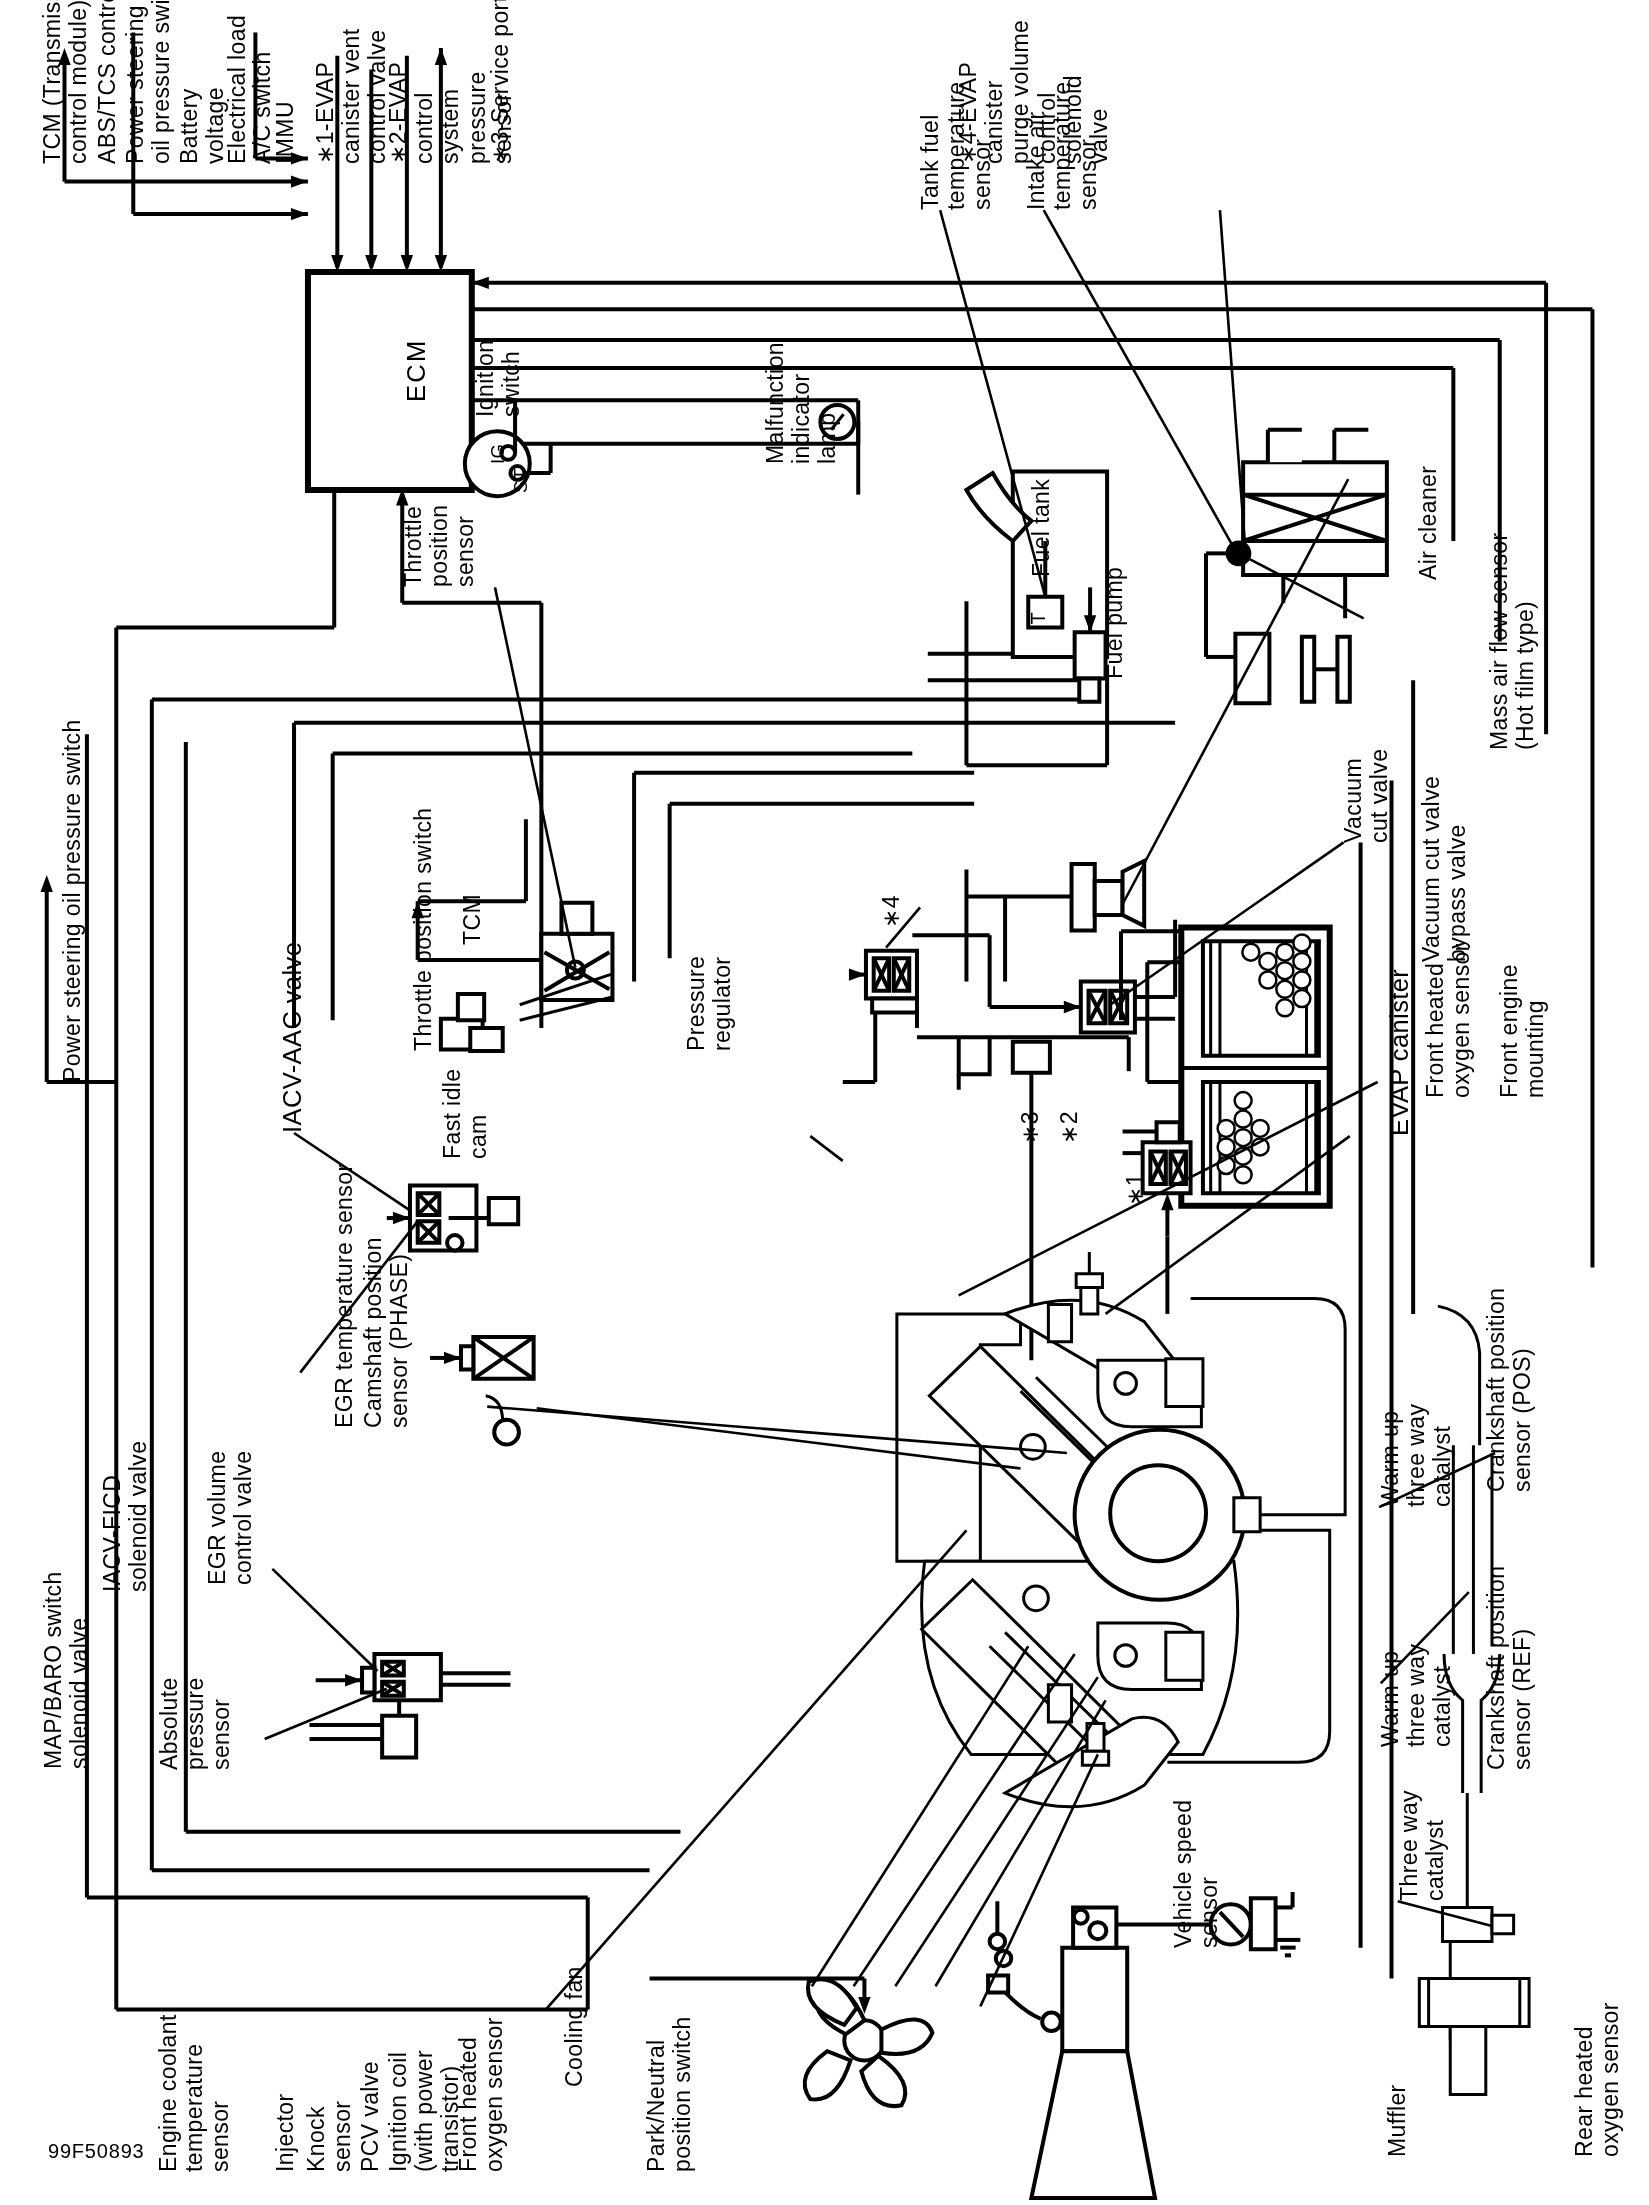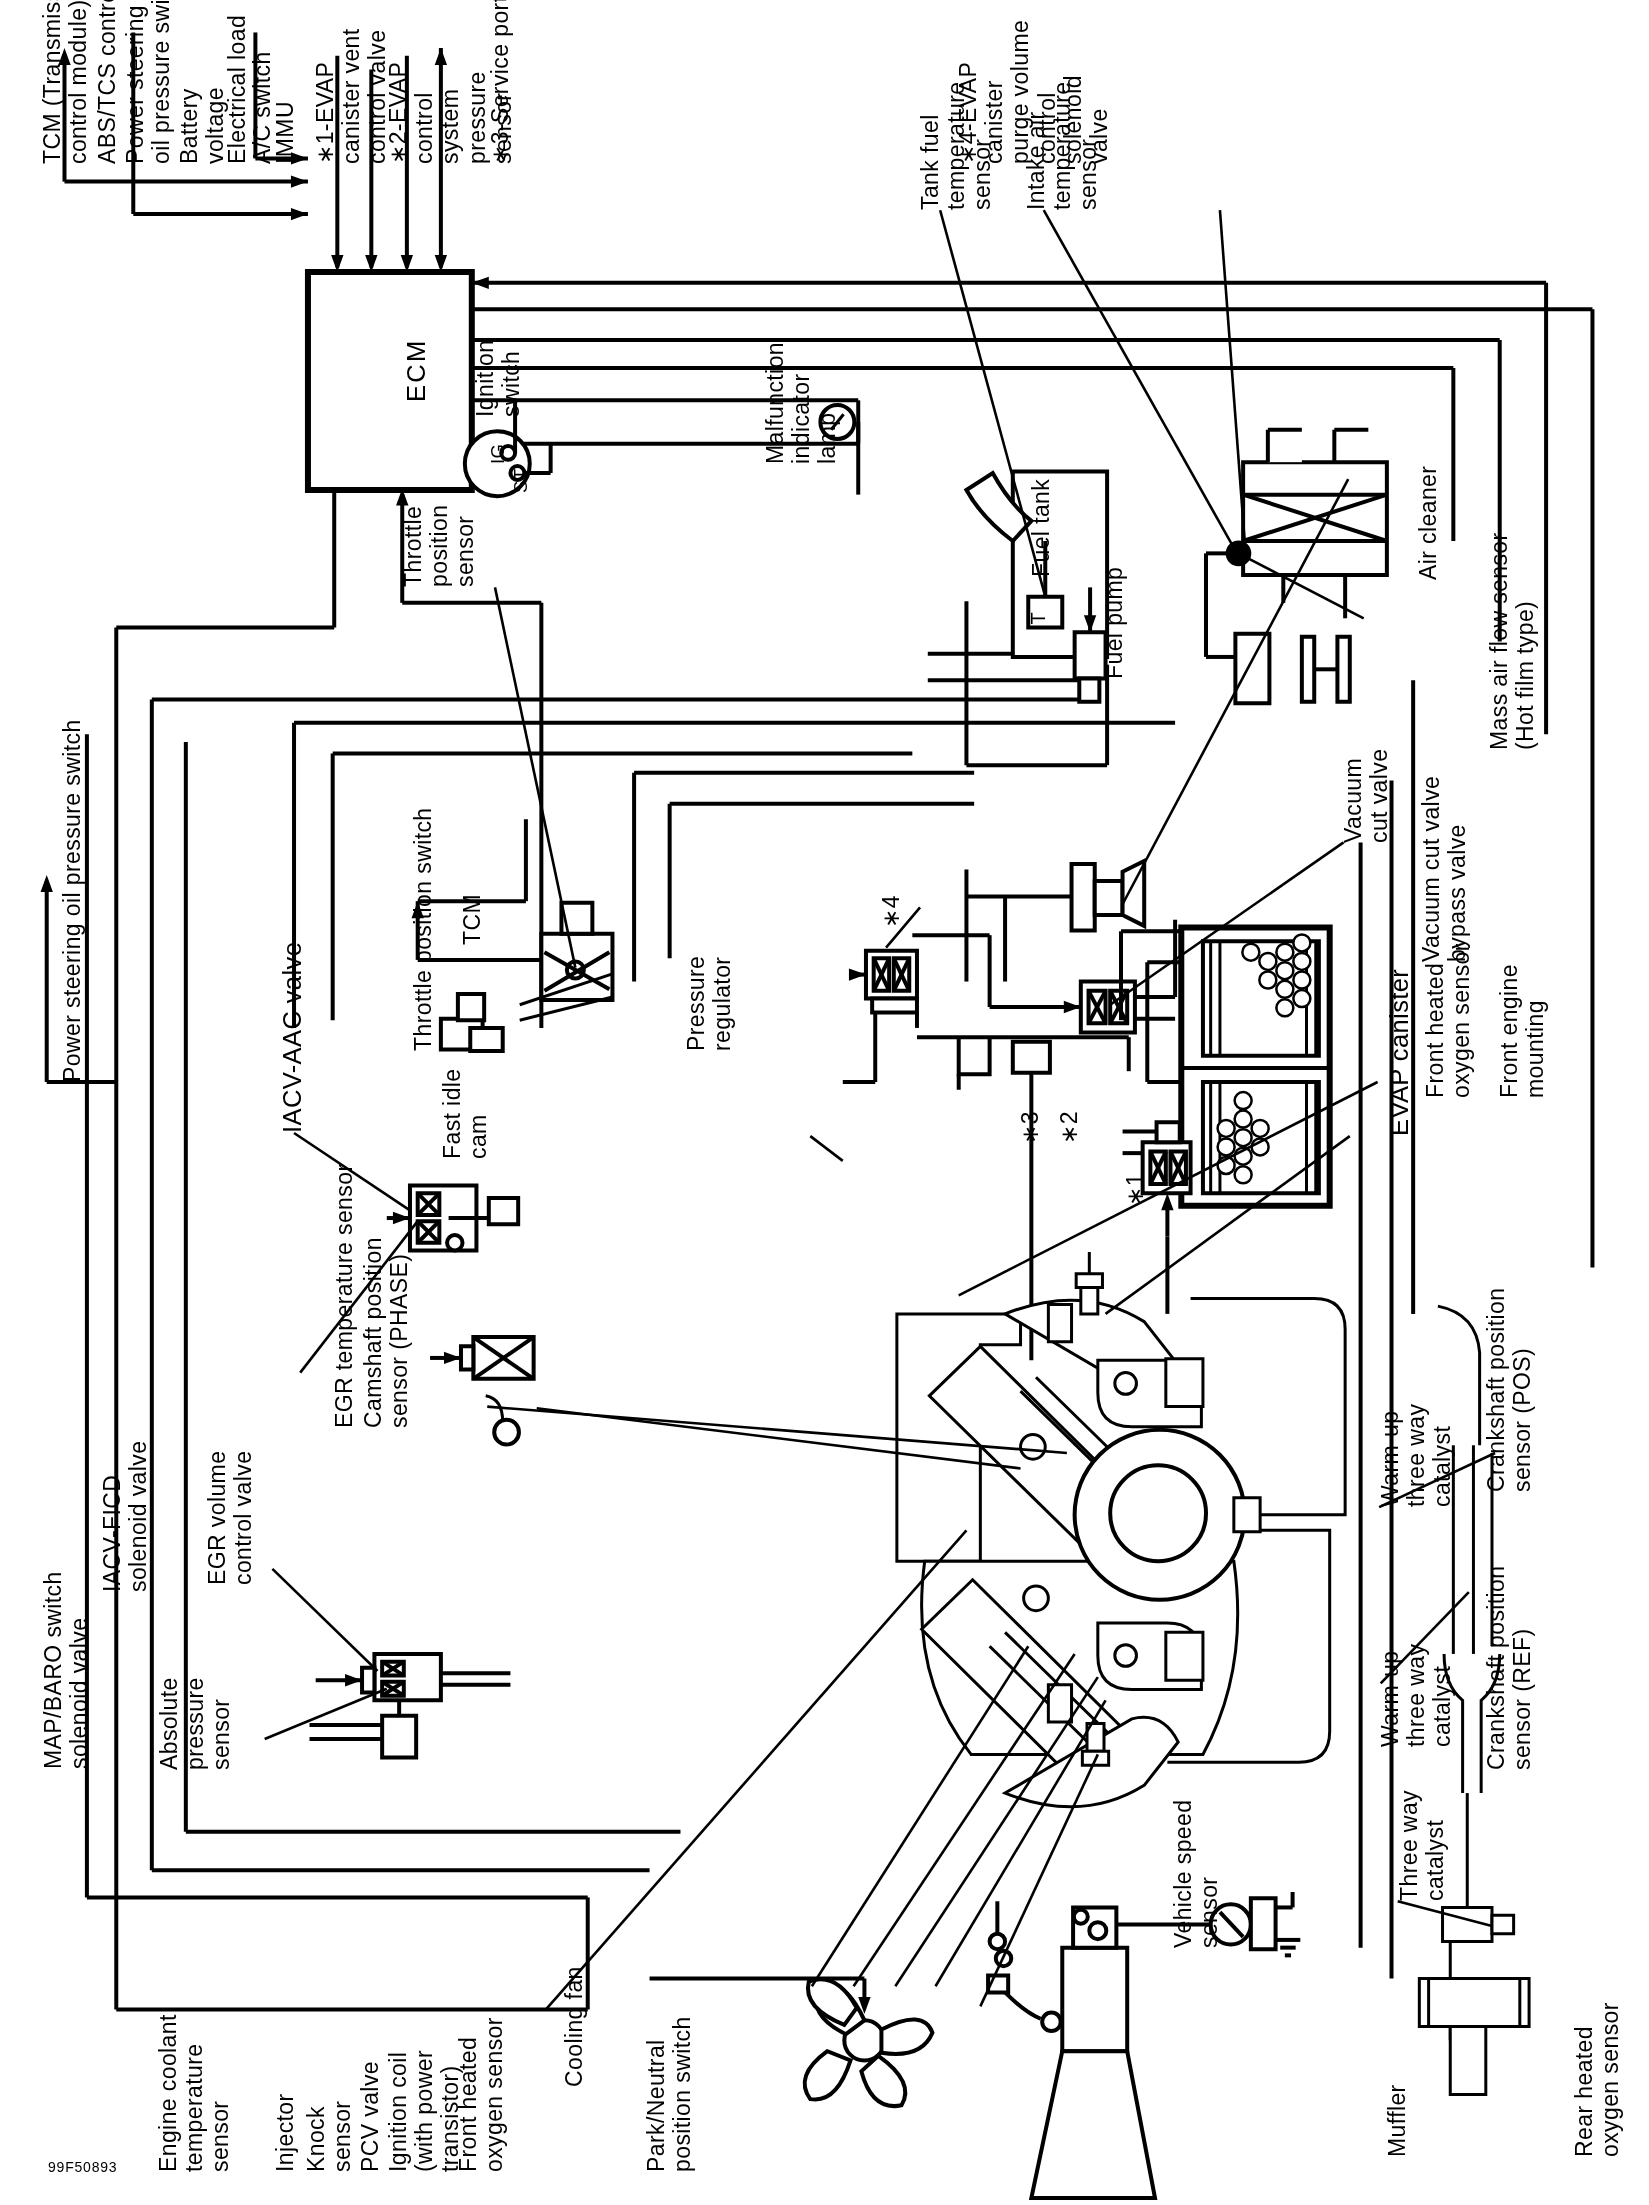--- a/index.html
+++ b/index.html
@@ -19,21 +19,21 @@
     font-family:"Liberation Sans", sans-serif;
     font-size:23px;
     line-height:1.14;
     letter-spacing:0.4px;
     font-weight:500;
     color:#000;
   }
   .lab.big{font-size:25.5px;}
   .lab.sm{font-size:21px;}
   .lab.id{
-    transform:none;font-size:14px;letter-spacing:0.8px;font-weight:400;margin-top:20px;
+    transform:none;font-size:20px;letter-spacing:0.8px;font-weight:400;
   }
 
   svg.ov{position:absolute;left:0;top:0;width:1650px;height:2205px;pointer-events:none;}
   svg.ov *{vector-effect:non-scaling-stroke;}
 </style>
 </head>
 <body>
 
 <div id="page">
 

